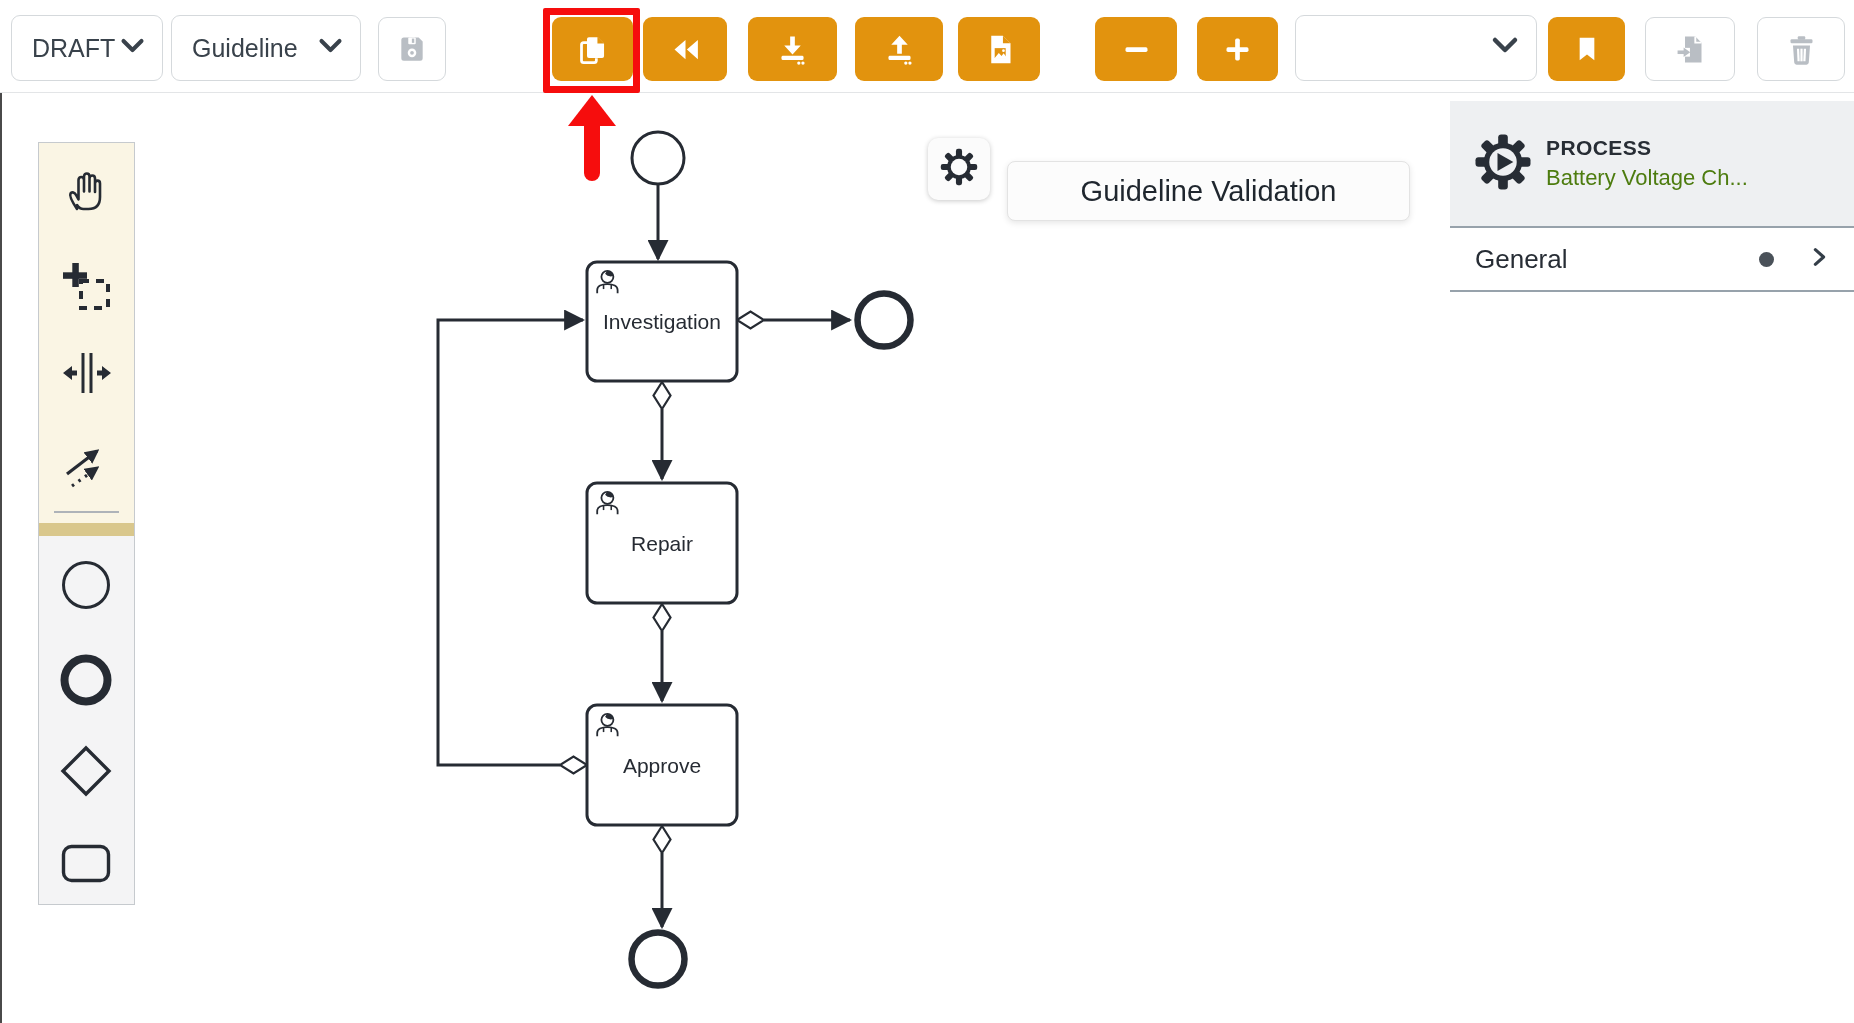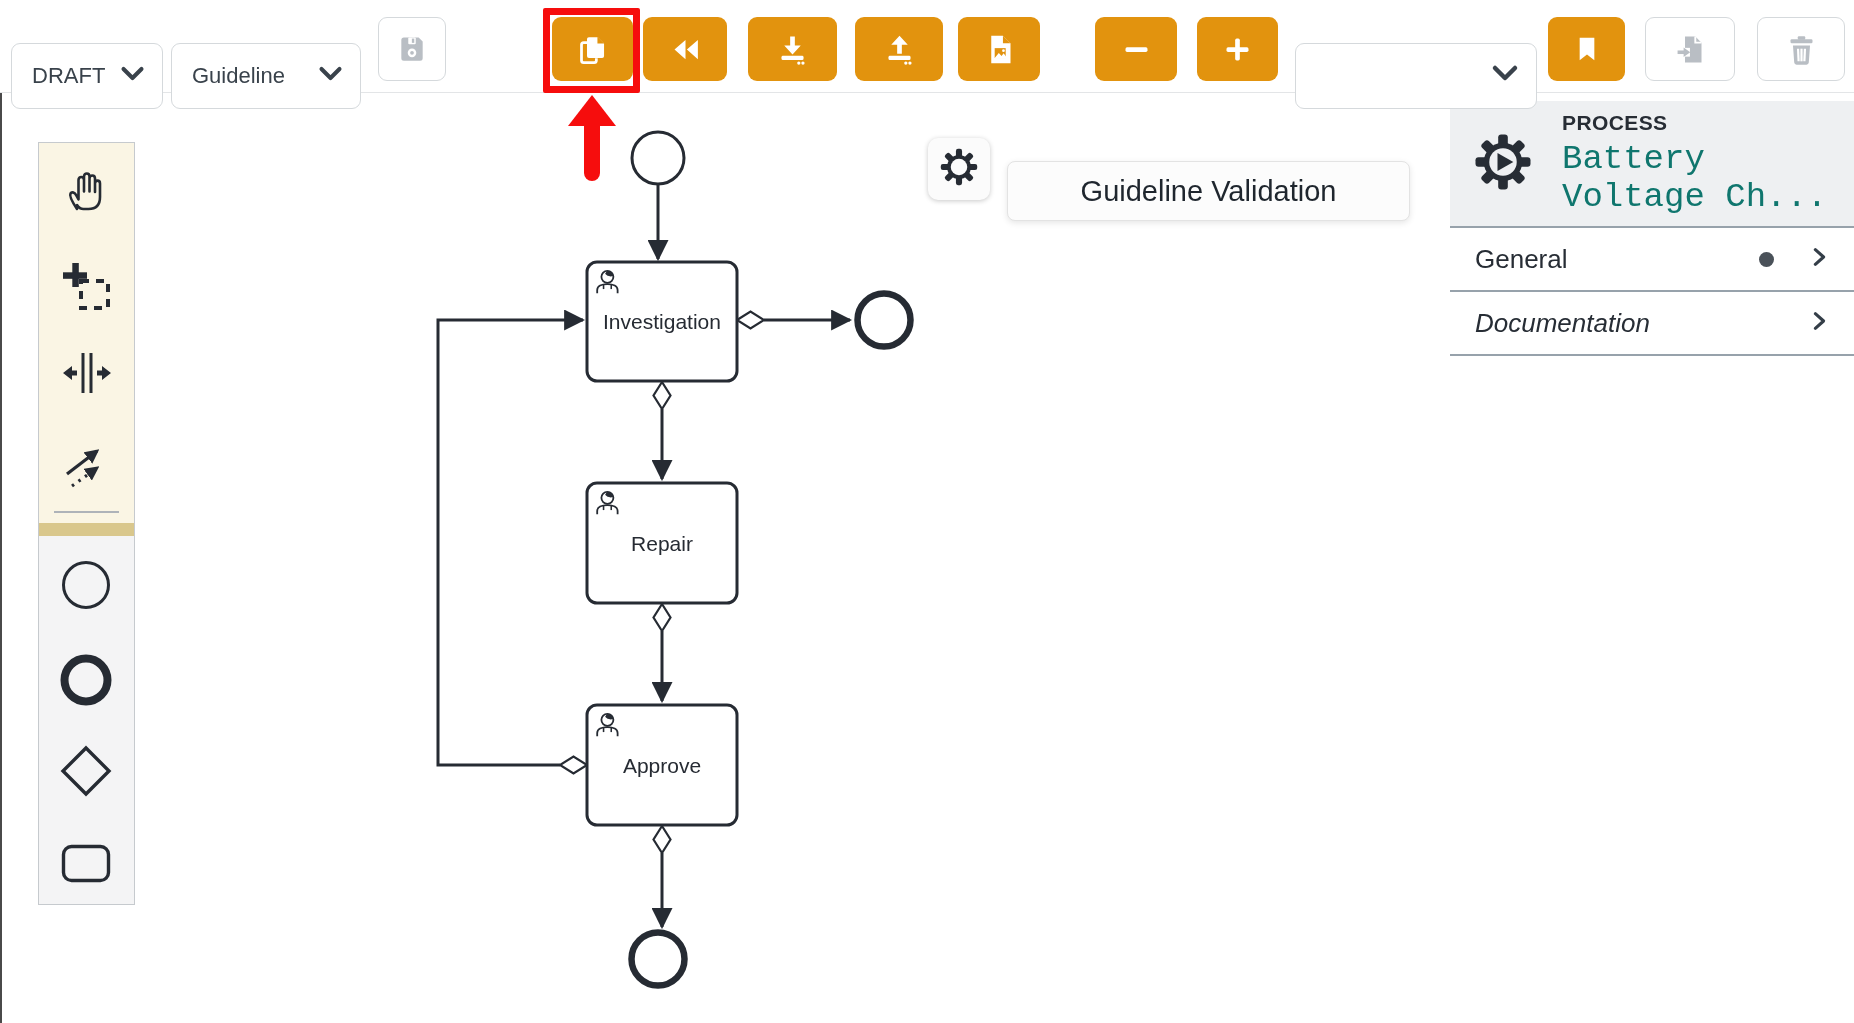--- a/index.html
+++ b/index.html
@@ -3,21 +3,21 @@
 <meta charset="utf-8">
 <style>
   * { margin:0; padding:0; box-sizing:border-box; }
   body { background:#fff; font-family:"Liberation Sans", sans-serif; }
   .screen { position:relative; width:1854px; height:1023px; background:#fff; overflow:hidden; }
 
   
   .toolbar { position:absolute; left:0; top:0; width:1854px; height:93px; background:#fff; border-bottom:1px solid #E3E5E7; z-index:5; }
   .dd { position:absolute; top:15px; height:66px; background:#fff; border:1px solid #D5D9DC; border-radius:9px;
         display:flex; align-items:center; justify-content:space-between; padding:0 16px 0 20px;
-        font-size:22px; color:#39424B; font-weight:500; cursor:pointer;margin-top:28px; }
+        font-size:25px; color:#39424B; font-weight:500; cursor:pointer; }
   .btn { position:absolute; top:17px; height:64px; border-radius:9px; display:flex; align-items:center; justify-content:center; cursor:pointer; }
   .btn.orange { background:#E2930E; }
   .btn.ghost  { background:#fff; border:1px solid #D5D9DC; }
   .btn svg { display:block; }
 
   
   .red-box { position:absolute; left:543px; top:8px; width:97px; height:85px; border:7px solid #F60D0D; border-radius:2px; z-index:6; pointer-events:none; }
   .red-arrow-head { position:absolute; left:568px; top:95px; width:0; height:0; z-index:6;
         border-left:24px solid transparent; border-right:24px solid transparent; border-bottom:31px solid #F60D0D; }
   .red-arrow-shaft { position:absolute; left:584px; top:124px; width:16px; height:57px; background:#F60D0D; border-radius:0 0 8px 8px; z-index:6; }
@@ -36,23 +36,23 @@
   
   .palette { position:absolute; left:38px; top:142px; width:97px; height:763px; border:1px solid #C6CACE; background:#F4F4F5; z-index:3; }
   .palette-top { position:relative; height:393px; background:#FAF5E4; border-bottom:13px solid #D9C78C; }
   .palette-bottom { position:relative; height:357px; }
   .pal-icon { position:absolute; left:21px; width:52px; height:52px; cursor:pointer; }
   .pal-divider { position:absolute; left:15px; right:15px; bottom:10px; height:2px; background:#AEB3B9; }
 
   
   .panel { position:absolute; left:1450px; top:101px; width:404px; z-index:2; }
   .panel-header { height:127px; background:#EEF0F2; border-bottom:2px solid #97A2AB; display:flex; align-items:center; padding-left:20px; }
-  .panel-header .txt { margin-left:26px; }
+  .panel-header .txt { margin-left:10px; }
   .panel-type { font-size:21px; font-weight:bold; color:#272D35; letter-spacing:.4px; }
-  .panel-name { font-size:34px; color:#0f766e; margin-top:5px;font-family:Liberation Mono, monospace; }
+  .panel-name { font-size:22px; color:#4d7c0f; margin-top:5px; }
   .panel-row { height:64px; border-bottom:2px solid #97A2AB; display:flex; align-items:center;
         padding:0 24px 0 25px; font-size:26px; color:#272D35; background:#fff; cursor:pointer; }
   .panel-row .sp { flex:1; }
   .status-dot { width:15px; height:15px; border-radius:50%; background:#4A5159; margin-right:34px; }
   .italic { font-style:italic; }
 </style>
 </head>
 <body>
 
 <div class="screen">
@@ -360,24 +360,15 @@
       <span>General</span>
       <span class="sp"></span>
       <span class="status-dot"></span>
       <span>
         <svg width="22" height="22" viewBox="0 0 24 24">
             <path d="M8 4l9 8-9 8" fill="none" stroke="#343E48" stroke-width="3.4" stroke-linecap="round" stroke-linejoin="round"></path>
           </svg>
       </span>
     </div>
 
-    <div class="panel-row">
-      <span class="italic">Documentation</span>
-      <span class="sp"></span>
-      <span>
-        <svg width="22" height="22" viewBox="0 0 24 24">
-            <path d="M8 4l9 8-9 8" fill="none" stroke="#343E48" stroke-width="3.4" stroke-linecap="round" stroke-linejoin="round"></path>
-          </svg>
-      </span>
-    </div>
   </aside>
 
 </div>
 
 </body></html>

